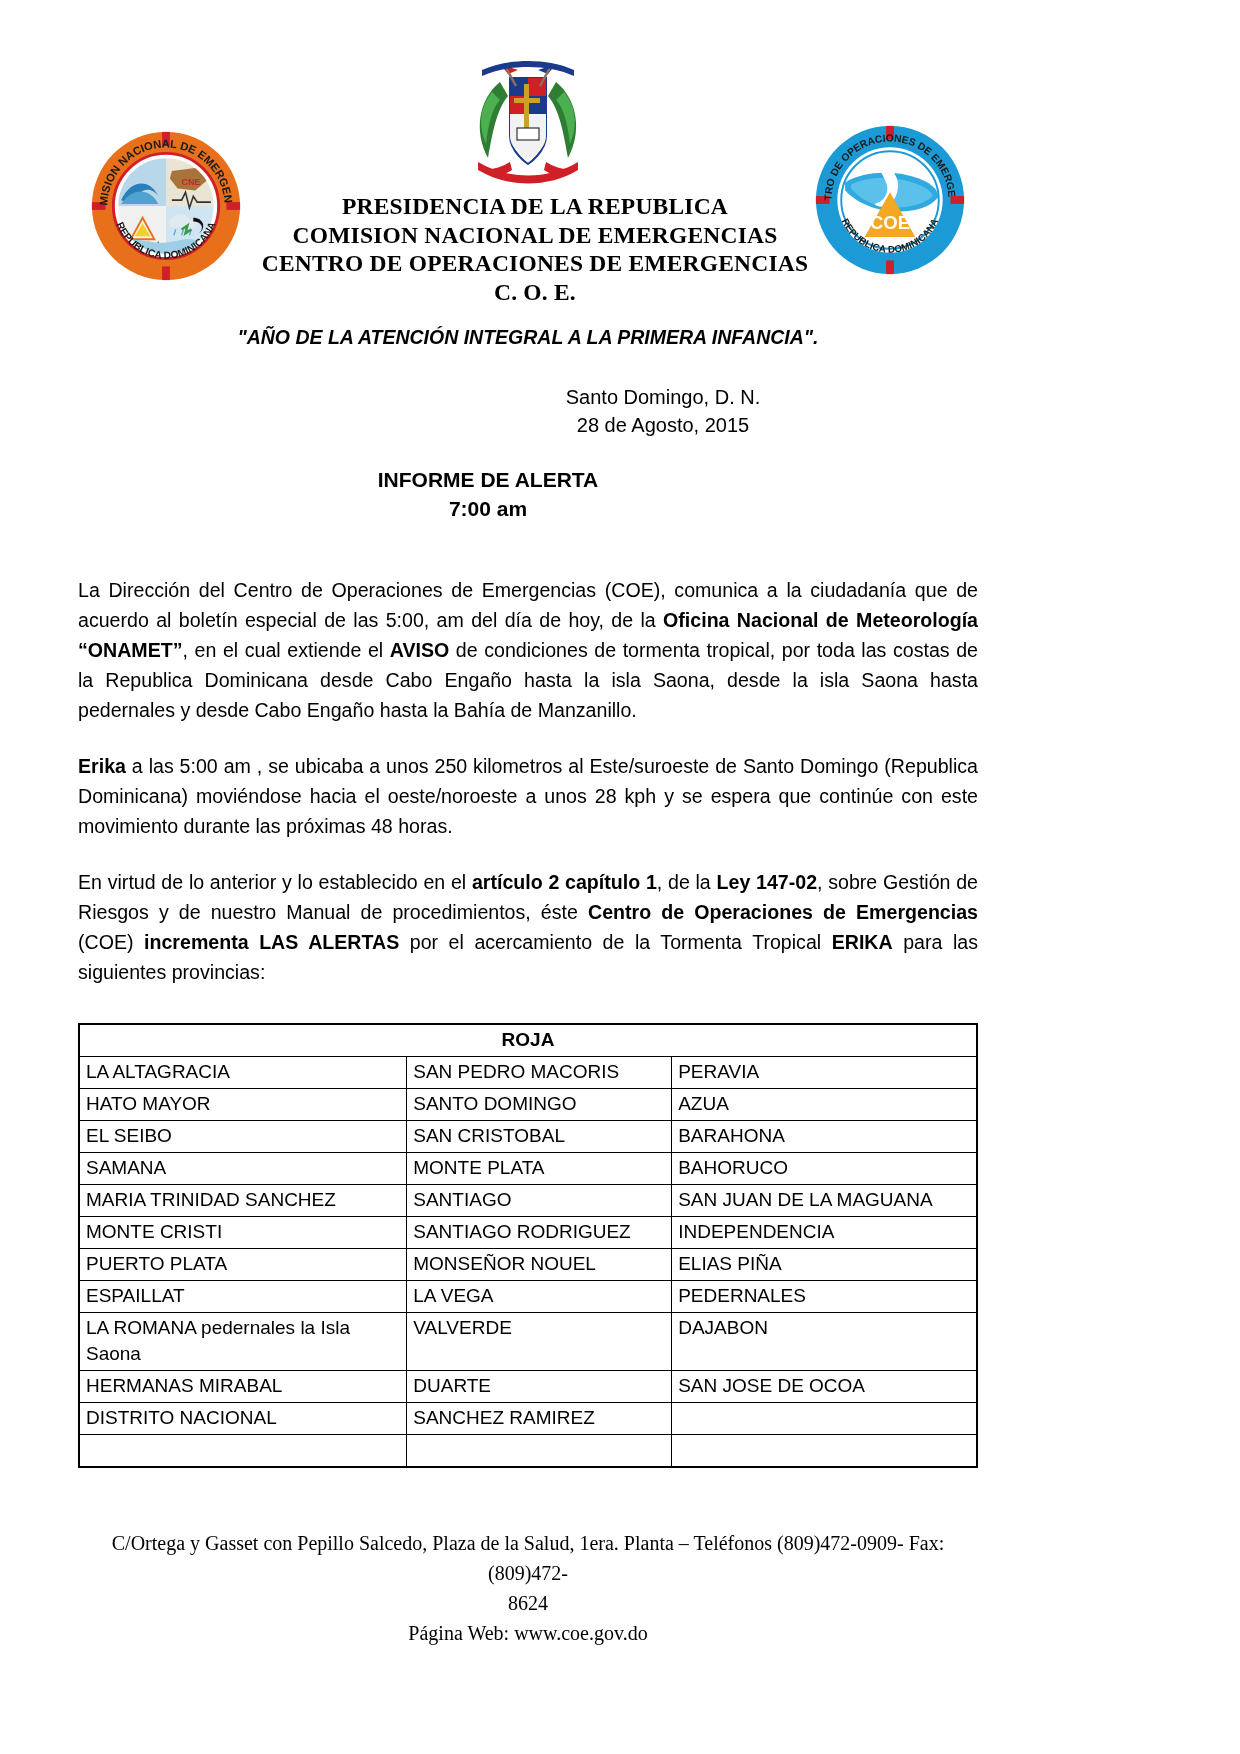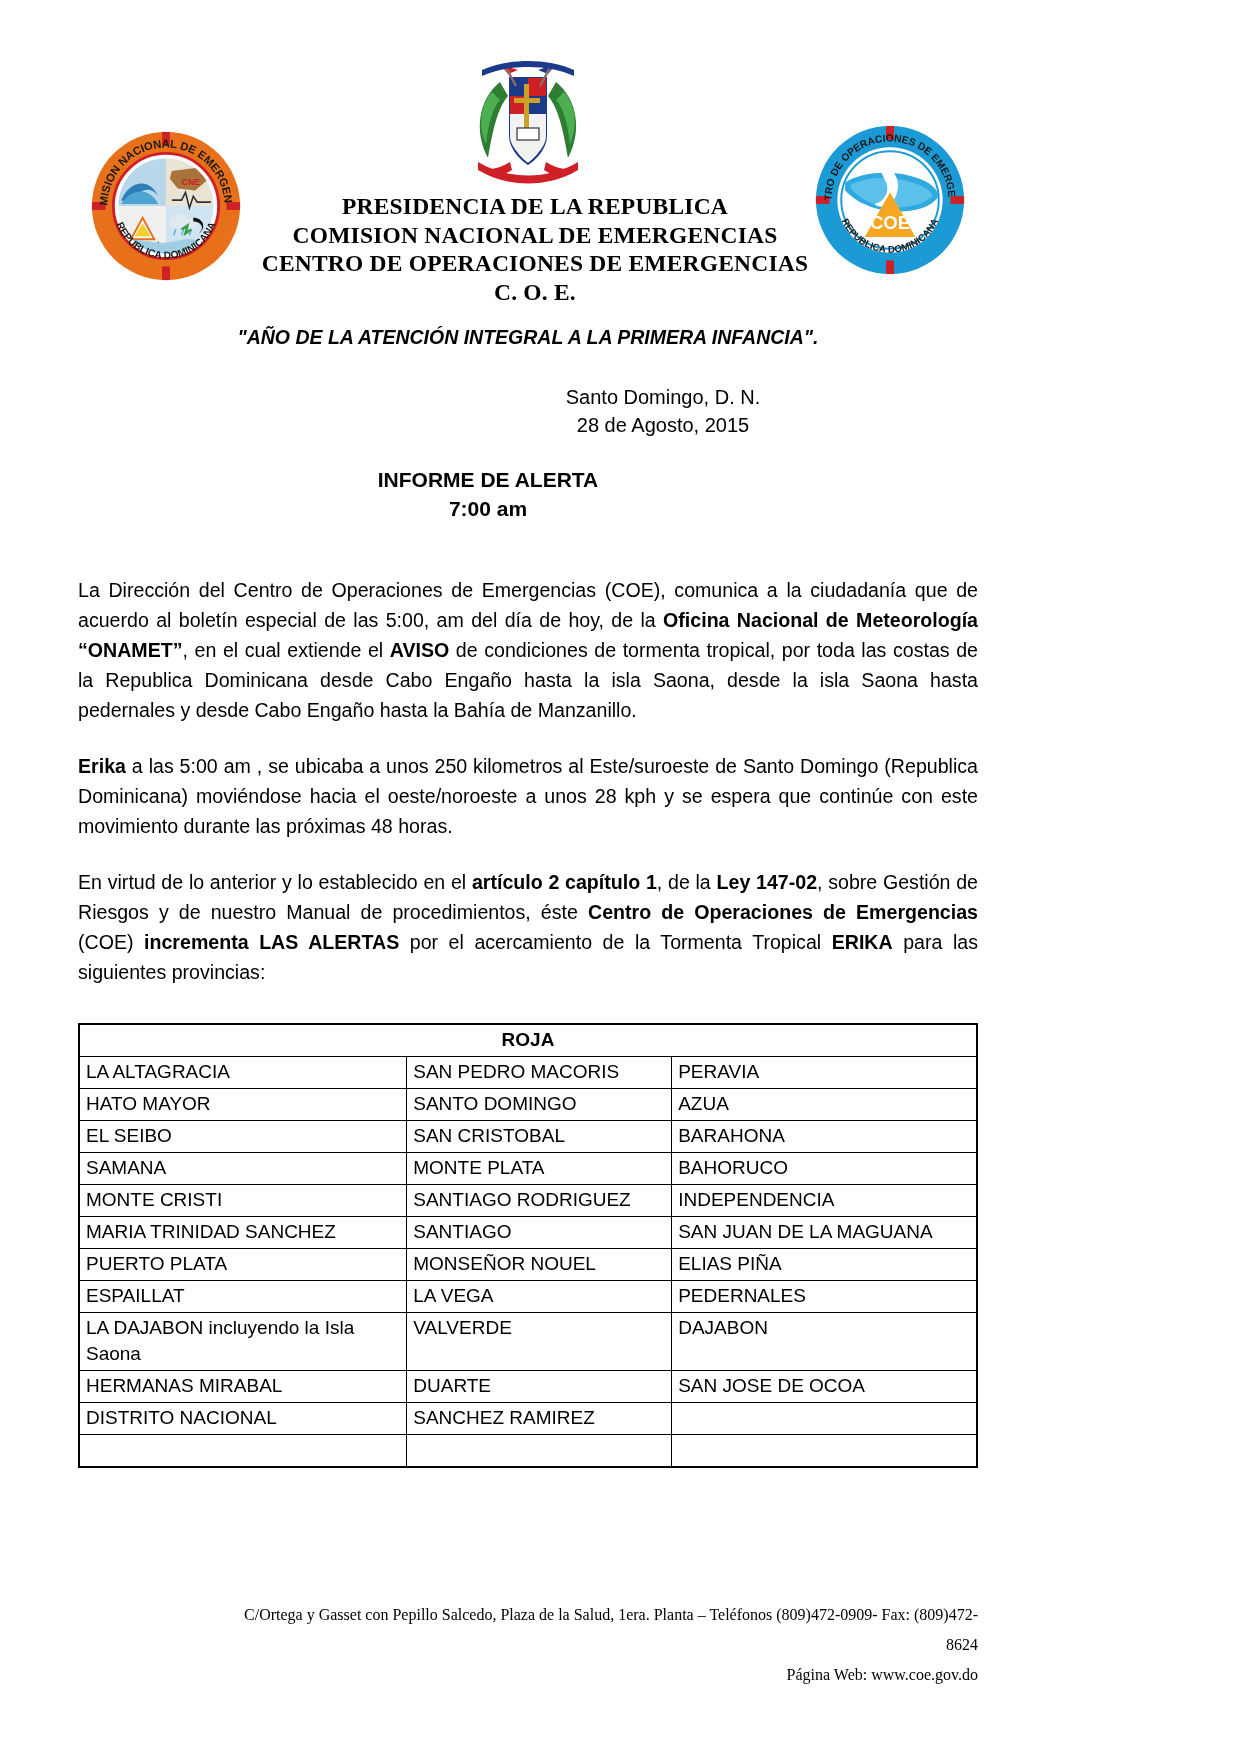--- a/index.html
+++ b/index.html
@@ -130,24 +130,24 @@
   .alert-table tbody tr:last-child td { border-bottom-width: 2px; }
   .alert-table tbody td:first-child { border-left-width: 2px; }
   .alert-table tbody td:last-child { border-right-width: 2px; }
   .cell-justify { text-align: justify; }
 
   
   .footer {
     position: absolute;
     left: 78px;
     right: 78px;
-    top: 1600px;
-    text-align: right;
+    top: 1528px;
+    text-align: center;
     font-family: "Liberation Serif", serif;
-    font-size: 16px;
+    font-size: 20px;
     line-height: 30px;
   }
 </style>
 </head>
 <body>
 
 <div class="page">
 
   <div class="header-zone">
 
@@ -336,41 +336,41 @@
         <td>EL SEIBO</td>
         <td>SAN CRISTOBAL</td>
         <td>BARAHONA</td>
       </tr>
       <tr>
         <td>SAMANA</td>
         <td>MONTE PLATA</td>
         <td>BAHORUCO</td>
       </tr>
       <tr>
+        <td>MARIA TRINIDAD SANCHEZ</td>
+        <td>SANTIAGO</td>
+        <td>SAN JUAN DE LA MAGUANA</td>
+      </tr>
+      <tr>
         <td>MONTE CRISTI</td>
         <td>SANTIAGO RODRIGUEZ</td>
         <td>INDEPENDENCIA</td>
       </tr>
       <tr>
-        <td>MARIA TRINIDAD SANCHEZ</td>
-        <td>SANTIAGO</td>
-        <td>SAN JUAN DE LA MAGUANA</td>
-      </tr>
-      <tr>
         <td>PUERTO PLATA</td>
         <td>MONSEÑOR NOUEL</td>
         <td>ELIAS PIÑA</td>
       </tr>
       <tr>
         <td>ESPAILLAT</td>
         <td>LA VEGA</td>
         <td>PEDERNALES</td>
       </tr>
       <tr>
-        <td class="cell-justify">LA DAJABON   incluyendo la Isla Saona</td>
+        <td class="cell-justify">LA ROMANA   pedernales la Isla Saona</td>
         <td>VALVERDE</td>
         <td>DAJABON</td>
       </tr>
       <tr>
         <td>HERMANAS MIRABAL</td>
         <td>DUARTE</td>
         <td>SAN JOSE DE OCOA</td>
       </tr>
       <tr>
         <td>DISTRITO NACIONAL</td>

